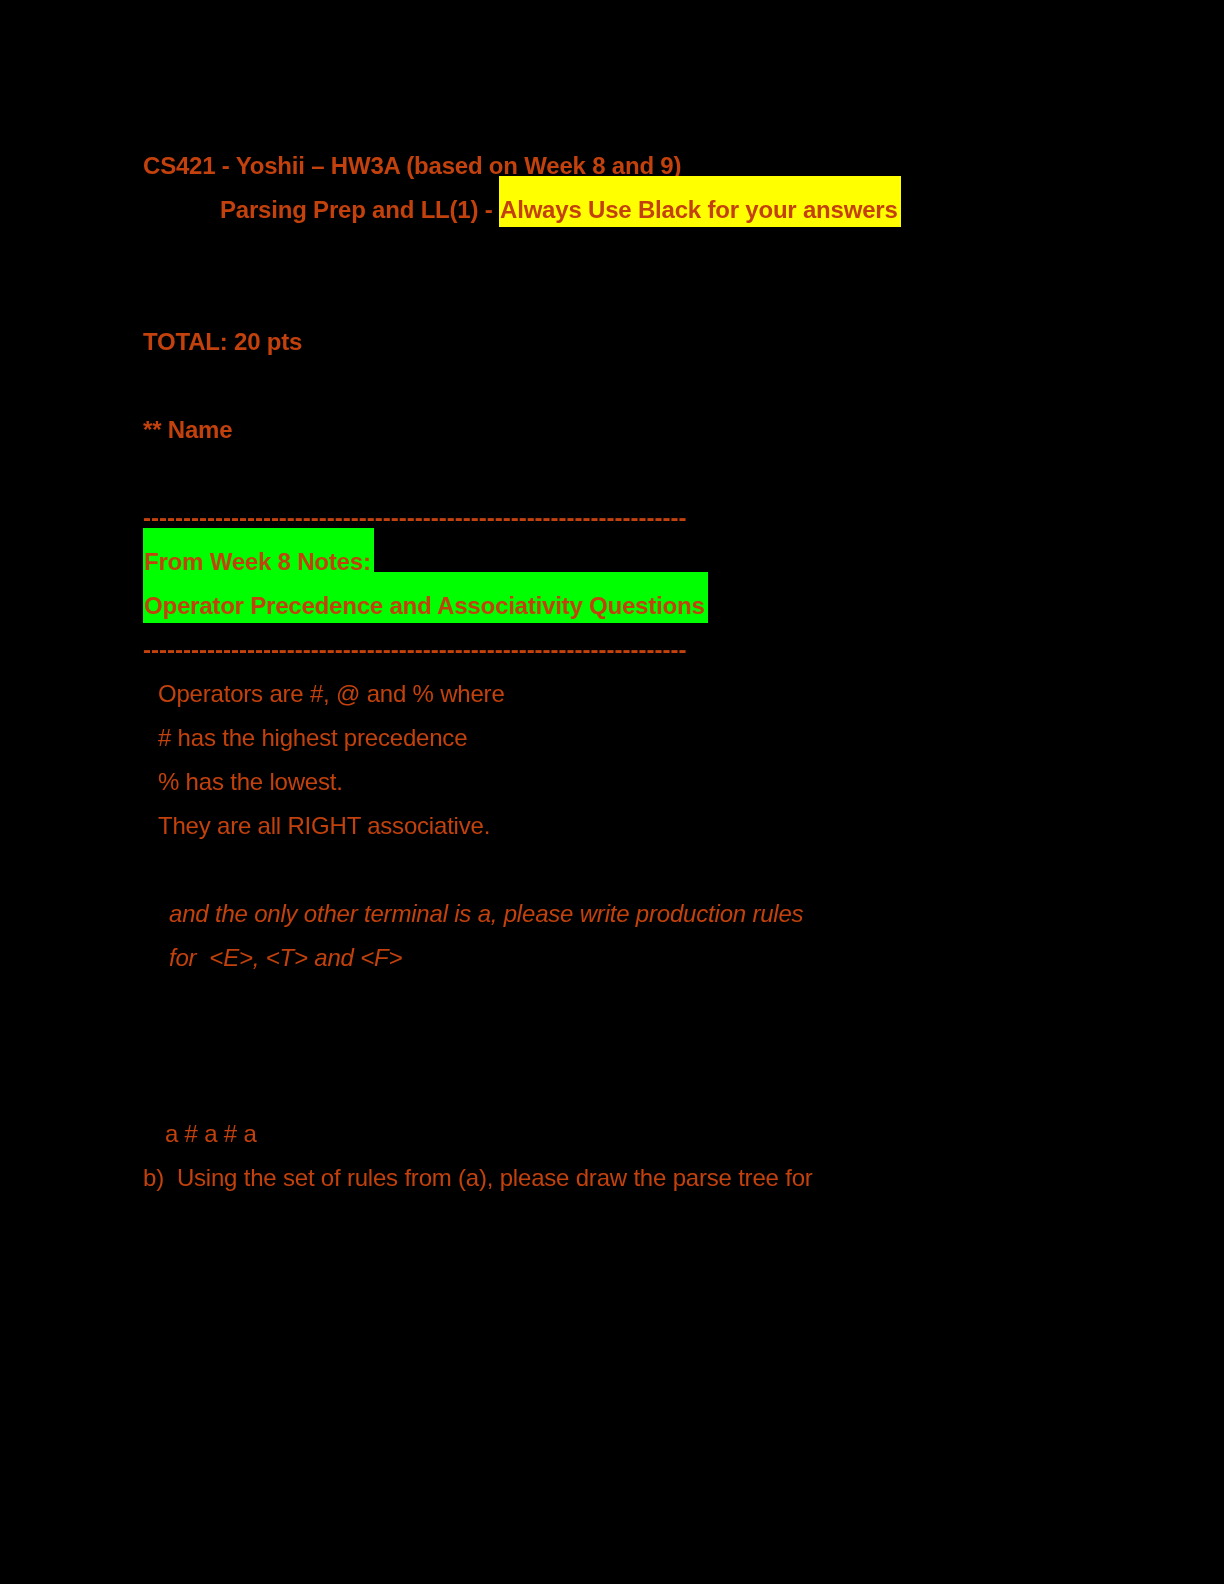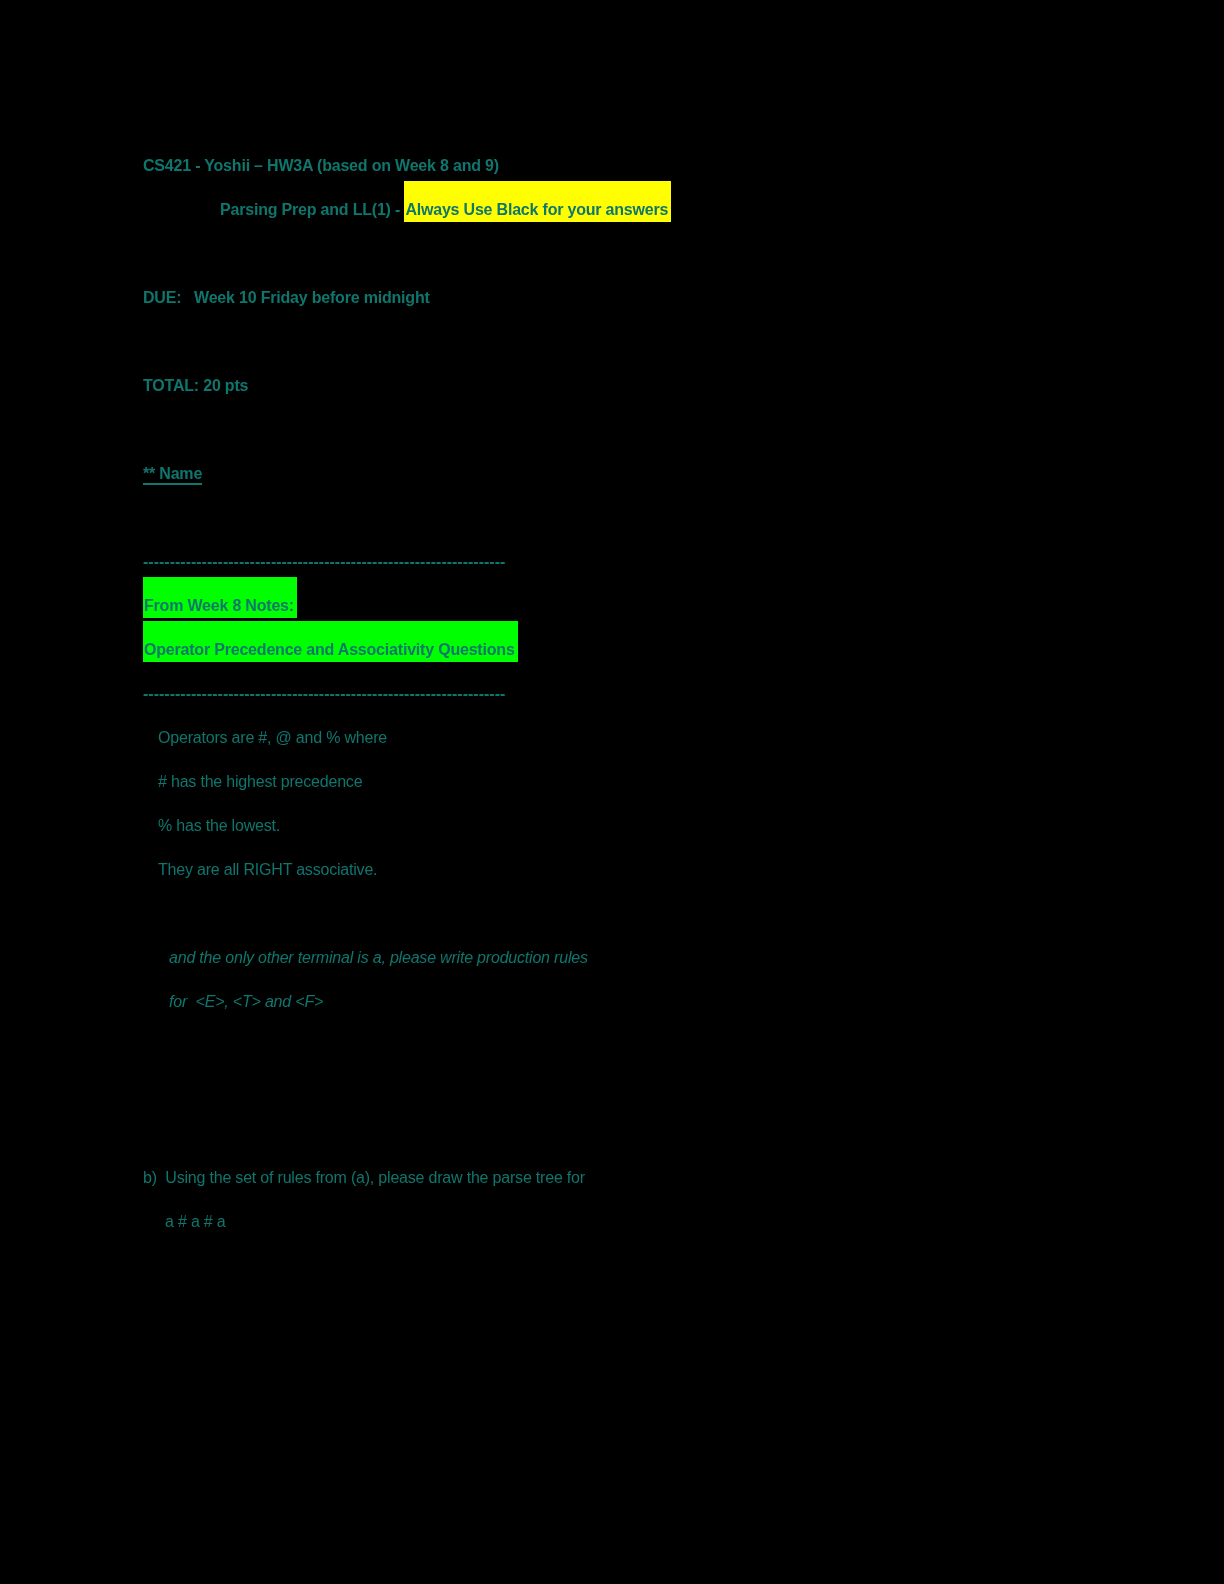--- a/index.html
+++ b/index.html
@@ -8,39 +8,38 @@
     background: #000000;
   }
   .page {
     position: relative;
     width: 1224px;
     height: 1584px;
     background: #000000;
     box-sizing: border-box;
     padding: 144px 60px 0 143px;
     font-family: "Liberation Sans", sans-serif;
-    font-size: 16px;
+    font-size: 24px;
     line-height: 44px;
     letter-spacing: -0.2px;
-    color: #0f766e;
+    color: #c2410c;
     overflow: hidden;
   }
   .line {
     margin: 0;
     white-space: pre;
     min-height: 44px;
   }
   .blank { height: 44px; }
   .bold { font-weight: bold; }
   .indent-tab   { padding-left: 77px; }
   .indent-body  { padding-left: 15px; }
   .indent-cont  { padding-left: 26px; font-style: italic; }
   .indent-expr  { padding-left: 22px; }
   .underline {
-    text-decoration: underline;
     text-decoration-thickness: 2px;
     text-underline-offset: 4px;
   }
   .hl {
     padding: 20px 3px 4px 1px;
   }
   .hl-yellow { background: #FFFF00; }
   .hl-green  { background: #00FF00; }
   .divider {
     font-weight: bold;
@@ -51,21 +50,20 @@
 <body>
 
 <div class="page">
 
   <p class="line bold">CS421 - Yoshii – HW3A (based on Week 8 and 9)</p>
 
   <p class="line bold indent-tab"><span>Parsing Prep and LL(1) - </span><span class="hl hl-yellow">Always Use Black for your answers</span></p>
 
   <p class="line blank"></p>
 
-  <p class="line bold">DUE:   Week 10 Friday before midnight</p>
 
   <p class="line blank"></p>
 
   <p class="line bold">TOTAL: 20 pts</p>
 
   <p class="line blank"></p>
 
   <p class="line bold"><span class="underline">** Name</span></p>
 
   <p class="line blank"></p>
@@ -86,16 +84,16 @@
 
   <p class="line blank"></p>
 
   <p class="line indent-cont">and the only other terminal is a, please write production rules</p>
   <p class="line indent-cont">for  &lt;E&gt;, &lt;T&gt; and &lt;F&gt;</p>
 
   <p class="line blank"></p>
   <p class="line blank"></p>
   <p class="line blank"></p>
 
+  <p class="line indent-expr">a # a # a</p>
   <p class="line">b)  Using the set of rules from (a), please draw the parse tree for</p>
-  <p class="line indent-expr">a # a # a</p>
 
 </div>
 
 </body></html>

